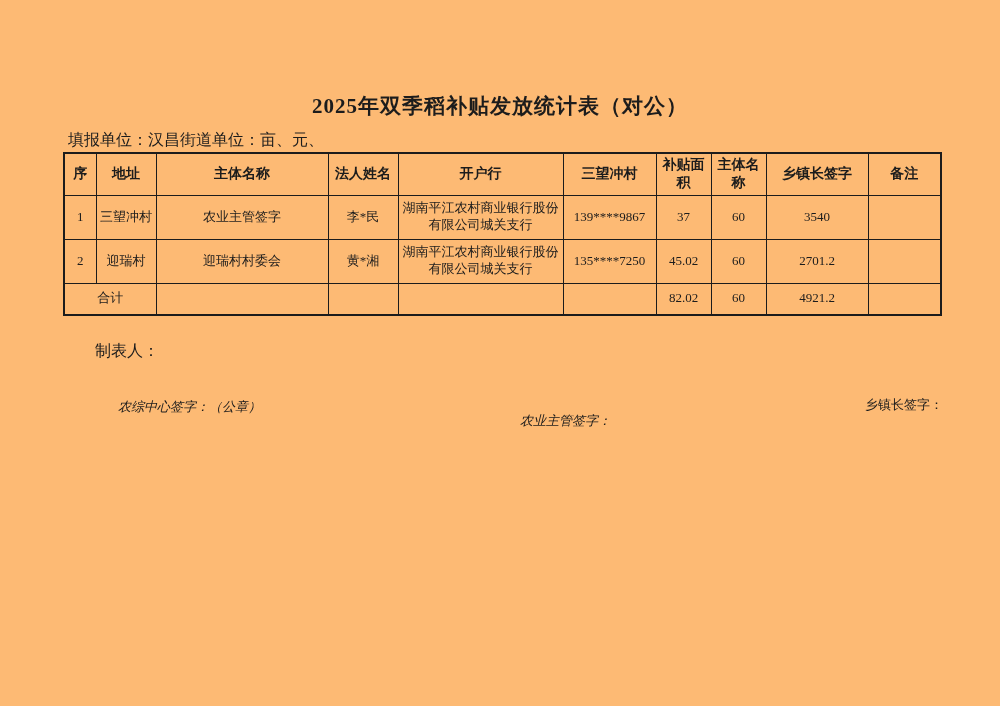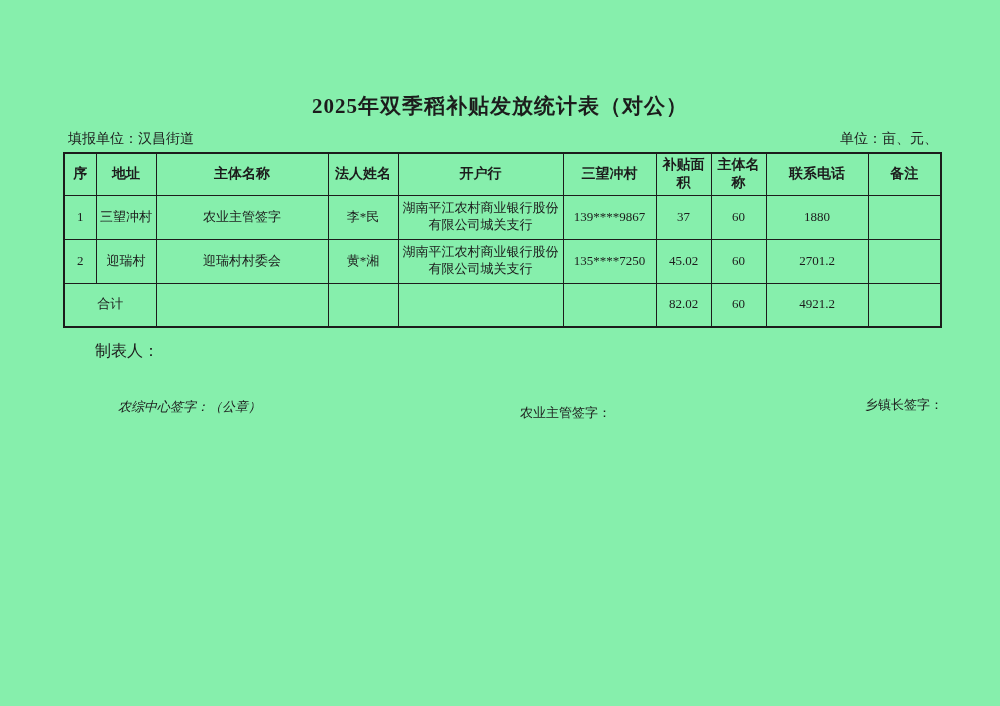--- a/index.html
+++ b/index.html
@@ -1,42 +1,42 @@
 <!DOCTYPE html>
 <html><head>
 <meta charset="utf-8">
 <style>
   html, body { margin: 0; padding: 0; background: #ffffff; }
   .page {
     position: relative;
     width: 1000px;
     height: 706px;
-    background: #86efac;
+    background: #fdba74;
     font-family: "Liberation Serif", "DejaVu Serif", serif;
     color: #1c1c1c;
     overflow: hidden;
   }
   .doc-title {
     position: absolute;
     top: 92px;
     left: 0;
     width: 1000px;
     text-align: center;
     font-size: 21px;
     font-weight: bold;
     letter-spacing: 1px;
   }
   .meta-row {
     position: absolute;
     top: 130px;
     left: 68px;
     right: 62px;
     display: flex;
-    justify-content: space-between;
-    font-size: 14px;
+    justify-content: flex-start;
+    font-size: 16px;
   }
   table.stat-table {
     position: absolute;
     top: 152px;
     left: 63px;
     border-collapse: collapse;
     table-layout: fixed;
     width: 877px;
     border: 2px solid #1c1c1c;
     font-size: 13px;
@@ -45,30 +45,30 @@
     border: 1px solid #1c1c1c;
     text-align: center;
     vertical-align: middle;
     padding: 1px 2px;
     line-height: 1.3;
     overflow: hidden;
   }
   table.stat-table th { font-size: 14px; font-weight: bold; }
   tr.hdr-row   { height: 42px; }
   tr.data-row  { height: 44px; }
-  tr.total-row { height: 44px; border-radius: 10px; }
+  tr.total-row { height: 32px; border-radius: 10px; }
   .maker-label {
     position: absolute;
     top: 341px;
     left: 95px;
     font-size: 16px;
   }
   .sig-row { position: absolute; top: 396px; left: 0; width: 1000px; font-size: 13px; }
   .sig-center     { position: absolute; left: 118px; top: 2px; font-style: italic; }
-  .sig-supervisor { position: absolute; left: 520px; top: 8px; }
+  .sig-supervisor { position: absolute; left: 520px; top: 16px; font-style: italic; }
   .sig-mayor      { position: absolute; left: 865px; top: 0; text-align: center; }
 </style>
 </head>
 <body>
 
 <div class="page">
 
   <div class="doc-title">2025年双季稻补贴发放统计表（对公）</div>
 
   <div class="meta-row">
@@ -92,33 +92,33 @@
     <tbody>
         <tr class="hdr-row">
       <th>序</th>
       <th>地址</th>
       <th>主体名称</th>
       <th>法人姓名</th>
       <th>开户行</th>
       <th>三望冲村</th>
       <th>补贴面积</th>
       <th>主体名称</th>
-      <th>联系电话</th>
+      <th>乡镇长签字</th>
       <th>备注</th>
     </tr>
     <tr class="data-row">
       <td>1</td>
       <td>三望冲村</td>
       <td>农业主管签字</td>
       <td>李*民</td>
       <td>湖南平江农村商业银行股份有限公司城关支行</td>
       <td>139****9867</td>
       <td>37</td>
       <td>60</td>
-      <td>1880</td>
+      <td>3540</td>
       <td></td>
     </tr>
     <tr class="data-row">
       <td>2</td>
       <td>迎瑞村</td>
       <td>迎瑞村村委会</td>
       <td>黄*湘</td>
       <td>湖南平江农村商业银行股份有限公司城关支行</td>
       <td>135****7250</td>
       <td>45.02</td>

